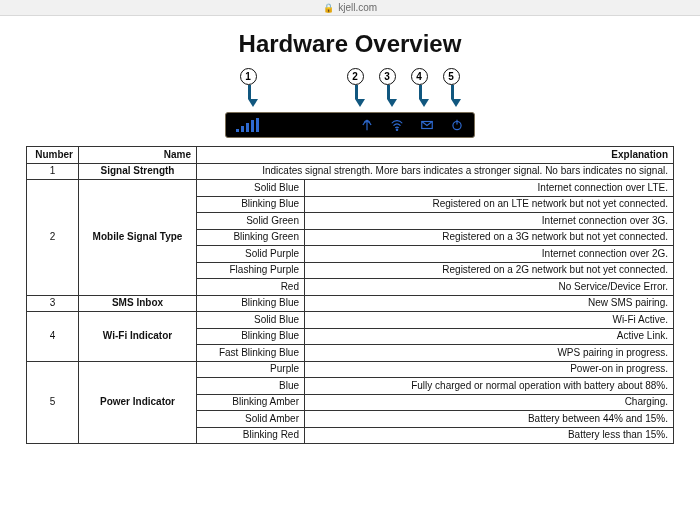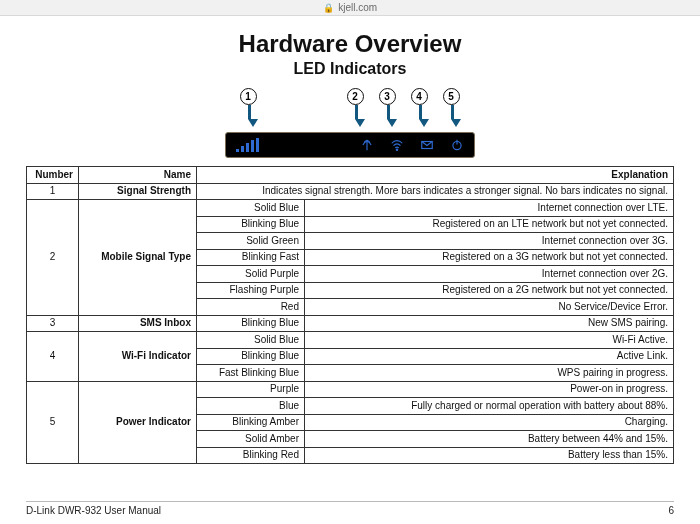--- a/index.html
+++ b/index.html
@@ -19,35 +19,34 @@
   .device { width: 250px; height: 26px; background: #000; border-radius: 3px; border: 1px solid #7b6f58; display: flex; align-items: center; justify-content: space-between; padding: 0 10px; color: #2e6ad1; }
   .sig { display: flex; align-items: flex-end; gap: 2px; height: 14px; }
   .sig span { width: 3px; background: #2e6ad1; display: block; }
   .sig span:nth-child(1){height:3px} .sig span:nth-child(2){height:6px} .sig span:nth-child(3){height:9px} .sig span:nth-child(4){height:12px} .sig span:nth-child(5){height:14px}
   .iconset { display: flex; gap: 16px; align-items: center; }
   .dev-ico svg { width: 14px; height: 14px; display: block; }
   table { border-collapse: collapse; width: 100%; font-size: 10px; color: #111; }
   th, td { border: 1px solid #333; padding: 1.5px 5px; text-align: right; vertical-align: middle; line-height: 1.25; }
   th { font-weight: 700; }
   td.num { text-align: center; width: 52px; }
-  td.name { font-weight: 700; width: 118px; }
+  td.name { text-align: center; font-weight: 700; width: 118px; }
   td.state { width: 108px; }
   .footer { position: absolute; left: 26px; right: 26px; bottom: 8px; display: flex; justify-content: space-between; font-size: 10px; color: #222; border-top: 1px solid #bbb; padding-top: 3px; }
 </style>
 </head>
 <body>
 
 <div class="urlbar">
   <span class="lock">🔒</span>
   <span>kjell.com</span>
 </div>
 
 <div class="page">
   <h1>Hardware Overview</h1>
-  <h2>LED Indicators</h2>
 
   <div class="diagram">
     <div class="callouts" id="callouts">
         <div class="callout" style="left: 12px;">
           <div class="circle">1</div>
           <div class="arrow"></div>
         </div>
         <div class="callout" style="left: 119px;">
           <div class="circle">2</div>
           <div class="arrow"></div>
@@ -127,21 +126,21 @@
         </tr>
         <tr>
           <td class="state">Blinking Blue</td>
           <td>Registered on an LTE network but not yet connected.</td>
         </tr>
         <tr>
           <td class="state">Solid Green</td>
           <td>Internet connection over 3G.</td>
         </tr>
         <tr>
-          <td class="state">Blinking Fast</td>
+          <td class="state">Blinking Green</td>
           <td>Registered on a 3G network but not yet connected.</td>
         </tr>
         <tr>
           <td class="state">Solid Purple</td>
           <td>Internet connection over 2G.</td>
         </tr>
         <tr>
           <td class="state">Flashing Purple</td>
           <td>Registered on a 2G network but not yet connected.</td>
         </tr>
@@ -187,17 +186,13 @@
           <td class="state">Solid Amber</td>
           <td>Battery between 44% and 15%.</td>
         </tr>
         <tr>
           <td class="state">Blinking Red</td>
           <td>Battery less than 15%.</td>
         </tr>
       </tbody>
   </table>
 
-  <div class="footer">
-    <span>D-Link DWR-932 User Manual</span>
-    <span>6</span>
-  </div>
 </div>
 
 </body></html>

